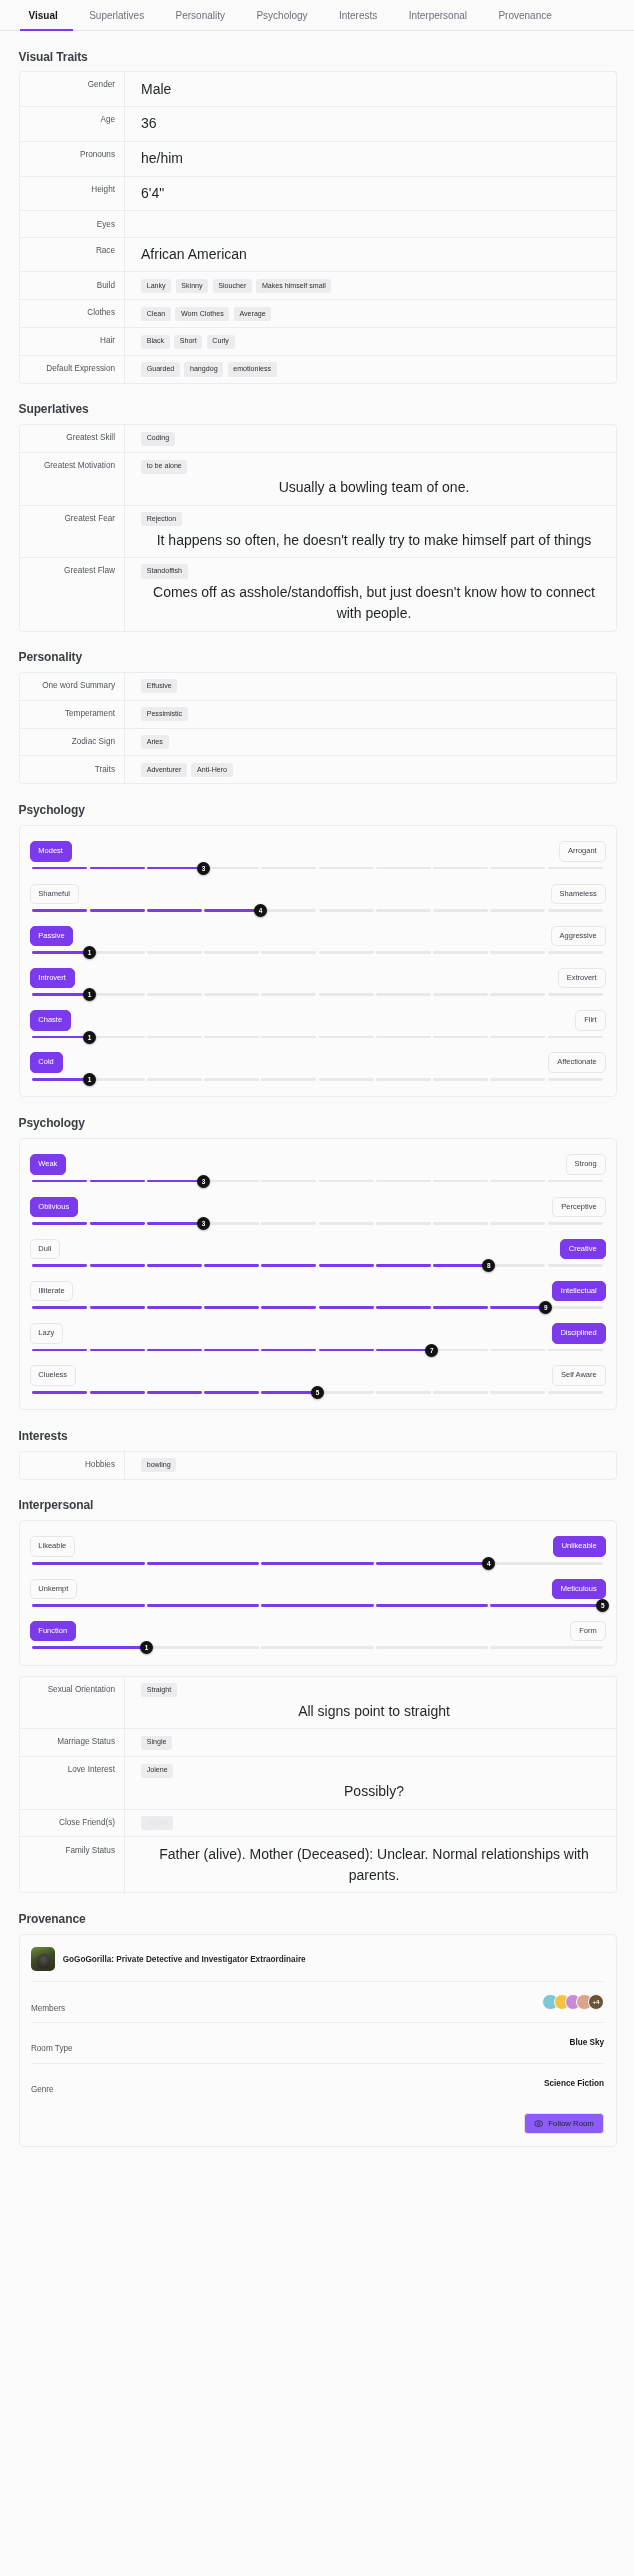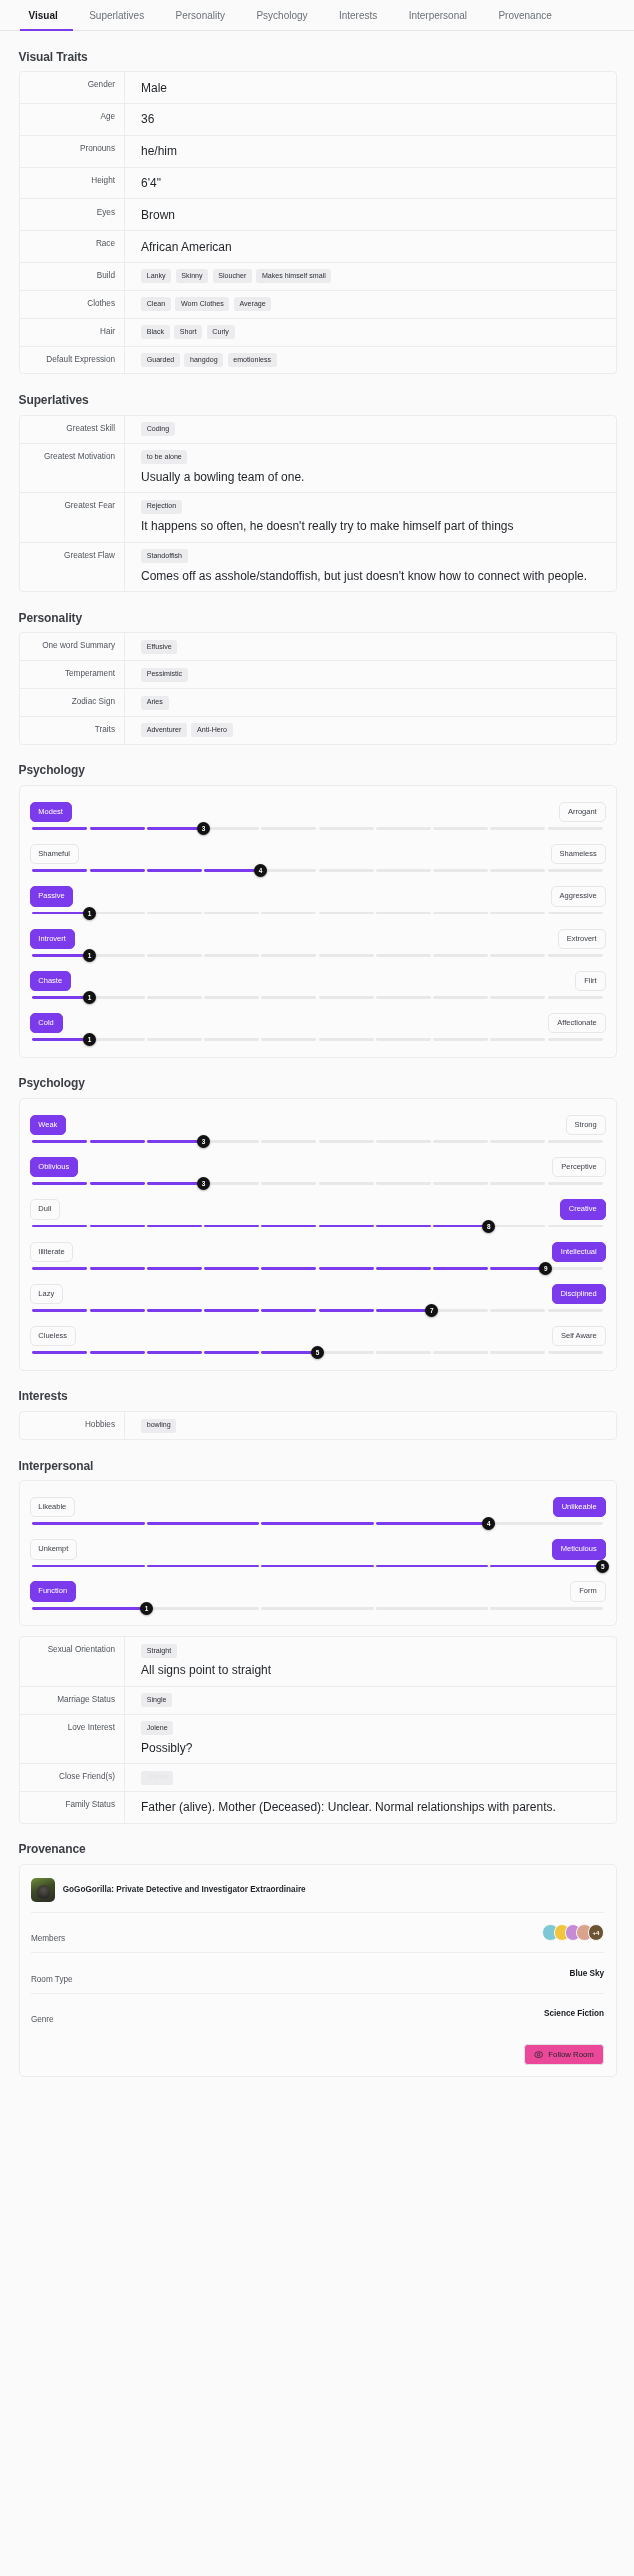--- a/index.html
+++ b/index.html
@@ -81,21 +81,21 @@
     flex-wrap: wrap;
     align-content: center;
     gap: 4.3px;
     line-height: 1.45;
   }
   .tvalue.stacked {
     display: block;
     align-content: unset;
   }
   .tvalue.stacked .chiprow { margin-bottom: 3.6px; }
-  .plain { font-size: 12px; color: #1f2328; line-height: 1.5; }
+  .plain { font-size: 14px; color: #1f2328; line-height: 1.5; text-align: center; }
 
   .chiprow { display: flex; flex-wrap: wrap; gap: 4.3px; }
   .chip {
     background: #ececee;
     color: #2a2e34;
     border-radius: 2.8px;
     font-size: 7.1px;
     padding: 2.8px 5.7px;
     line-height: 1.2;
     display: inline-block;
@@ -200,21 +200,21 @@
     width: 16.4px; height: 16.4px; border-radius: 50%;
     border: 1.4px solid #fbfbfb; margin-left: -5px;
     position: relative; overflow: hidden;
     display: flex; align-items: center; justify-content: center;
     font-size: 6px; font-weight: bold; color: #fff;
   }
   .av:first-child { margin-left: 0; }
   .follow-wrap { display: flex; justify-content: flex-end; padding-top: 10px; }
   .follow-btn {
     display: inline-flex; align-items: center; gap: 5px;
-    background: #ec4899; border: 0.7px solid #e2e2e4; border-radius: 3.6px;
+    background: #8b5cf6; border: 0.7px solid #e2e2e4; border-radius: 3.6px;
     padding: 5px 9.3px; font-size: 7.8px; color: #1f2328; cursor: pointer;
     font-weight: normal;
   }
   .eye { width: 9.3px; height: 9.3px; display: block; }
 </style>
 </head>
 <body>
 
 <nav class="tabbar">
     <div class="tab active">Visual</div>
@@ -247,23 +247,20 @@
       </div>
     </div>
     <div class="trow">
       <div class="tlabel">Height</div>
       <div class="tvalue">
         <div class="plain">6'4"</div>
       </div>
     </div>
     <div class="trow">
       <div class="tlabel">Eyes</div>
-      <div class="tvalue">
-        <div class="plain">Brown</div>
-      </div>
     </div>
     <div class="trow">
       <div class="tlabel">Race</div>
       <div class="tvalue">
         <div class="plain">African American</div>
       </div>
     </div>
     <div class="trow">
       <div class="tlabel">Build</div>
       <div class="tvalue">

